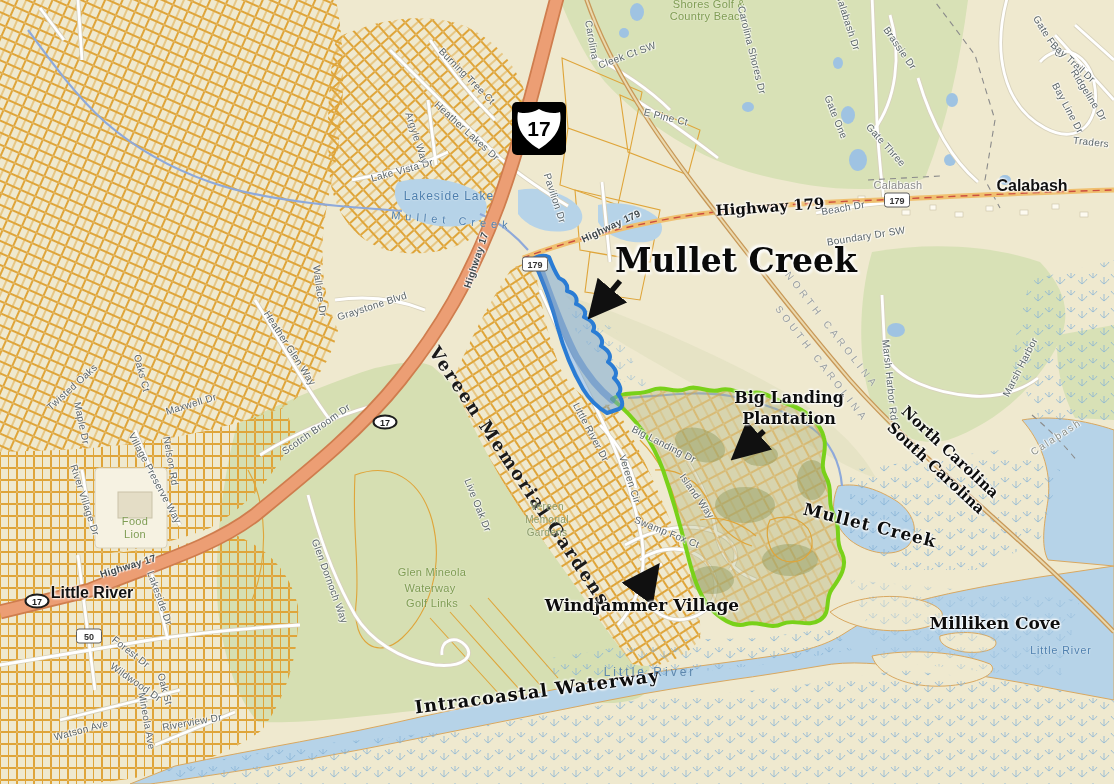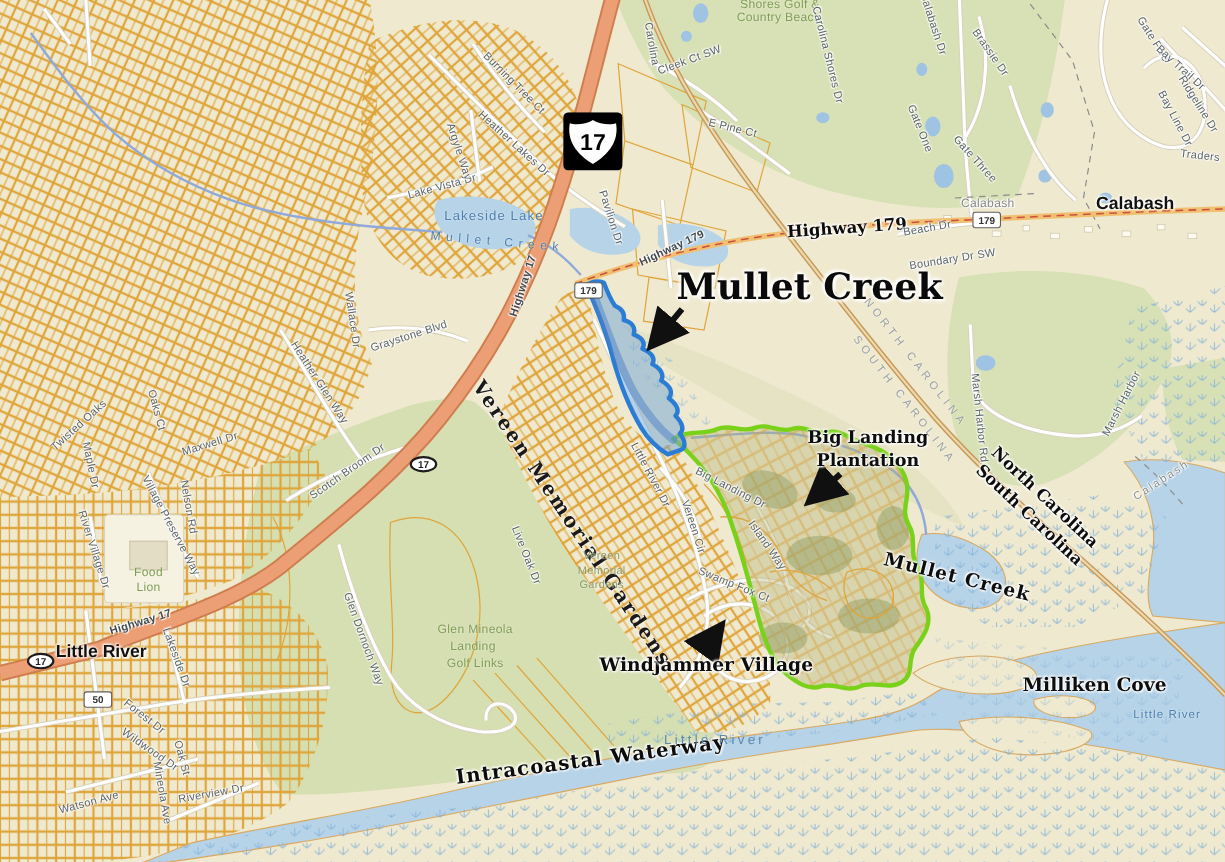--- a/index.html
+++ b/index.html
@@ -317,21 +317,21 @@
   <span class="lab stl" style="left:822px;top:364px;--r:52deg">SOUTH CAROLINA</span>
 
   <span class="lab wl" style="left:449px;top:196px;font-size:12px">Lakeside Lake</span>
   <span class="lab wl" style="left:452px;top:220px;--r:5deg;letter-spacing:5px">Mullet Creek</span>
   <span class="lab wl2" style="left:650px;top:672px">Little River</span>
   <span class="lab wl" style="left:1061px;top:650px;font-size:10.5px">Little River</span>
 
   <span class="lab gl" style="left:709px;top:4px">Shores Golf &amp;</span>
   <span class="lab gl" style="left:708px;top:16px">Country Beach</span>
   <span class="lab gl" style="left:432px;top:572px">Glen Mineola</span>
-  <span class="lab gl" style="left:430px;top:588px">Landing</span>
+  <span class="lab gl" style="left:430px;top:588px">Waterway</span>
   <span class="lab gl" style="left:432px;top:603px">Golf Links</span>
   <span class="lab vbig" style="left:520px;top:476px;--r:56deg">Vereen Memorial Gardens</span>
   <span class="lab gl" style="left:547px;top:506px;font-size:10px;color:#8a9b6a">Vereen</span>
   <span class="lab gl" style="left:547px;top:519px;font-size:10px;color:#8a9b6a">Memorial</span>
   <span class="lab gl" style="left:547px;top:532px;font-size:10px;color:#8a9b6a">Gardens</span>
   <span class="lab gl" style="left:135px;top:521px">Food</span>
   <span class="lab gl" style="left:135px;top:534px">Lion</span>
   <span class="lab sl" style="left:898px;top:185px;font-size:11px;color:#8a8a8a">Calabash</span>
   <span class="lab sl" style="left:1056px;top:437px;--r:-33deg;letter-spacing:2px;color:#8a8f88">Calabash</span>
 

